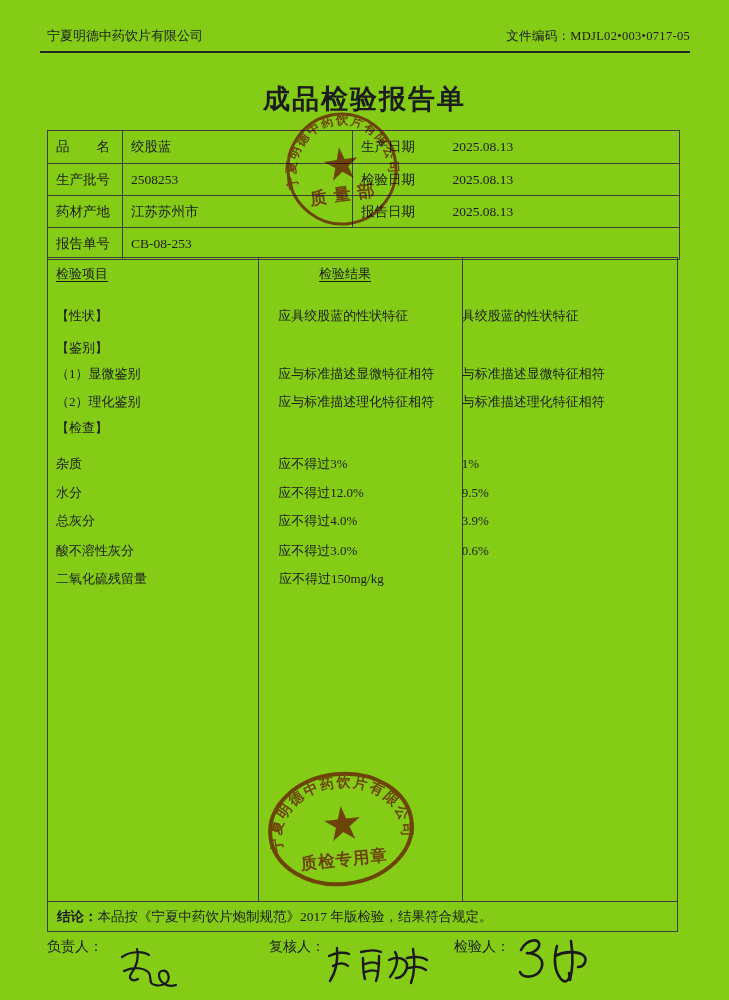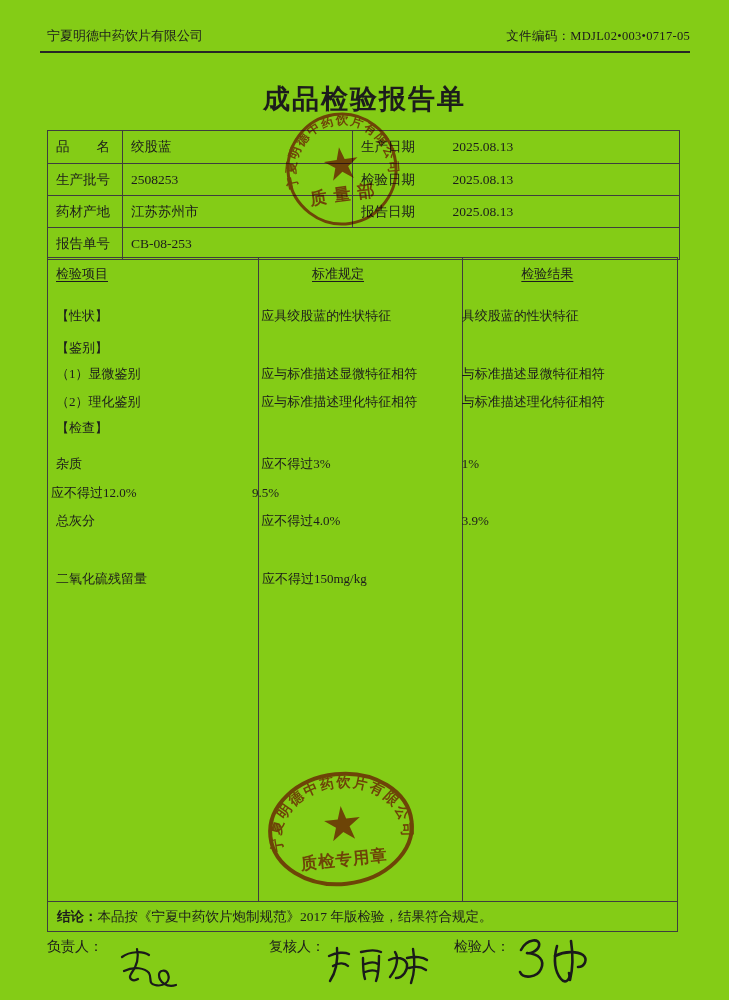--- a/index.html
+++ b/index.html
@@ -32,21 +32,21 @@
   .mt .vline{position:absolute;top:0;bottom:0;width:1px;background:#3e3e3e;}
   .mt .v1{left:210px;}.mt .v2{left:414px;}
   .mt-hdr{position:absolute;top:7px;left:0;width:100%;display:flex;}
   .mt-hdr span{text-decoration:underline;text-underline-offset:3px;}
   .mt-hdr .h1{width:211px;padding-left:8px;box-sizing:border-box;}
   .mt-hdr .h2{width:204px;text-align:center;box-sizing:border-box;}
   .mt-hdr .h3{width:216px;text-align:center;box-sizing:border-box;}
   .mt-hdr .h2 span,.mt-hdr .h3 span{position:relative;left:-22px;}
   .mt-row{position:absolute;left:0;width:100%;display:flex;height:28px;line-height:28px;}
   .mt-row .c1{width:211px;padding-left:8px;box-sizing:border-box;white-space:nowrap;}
-  .mt-row .c2{width:204px;padding-left:3px;box-sizing:border-box;white-space:nowrap;}
+  .mt-row .c2{width:204px;padding-left:20px;box-sizing:border-box;white-space:nowrap;}
   .mt-row .c3{width:216px;box-sizing:border-box;white-space:nowrap;}
   
   .concl{position:absolute;left:47px;top:901px;width:631px;height:31px;
          border:1px solid #3e3e3e;box-sizing:border-box;line-height:29px;
          font-size:13.5px;padding-left:9px;white-space:nowrap;}
   .concl .clabel{font-weight:bold;margin-top:22px;}
   
   .sig{position:absolute;left:47px;top:936px;width:631px;height:62px;font-size:14px;}
   .sig .lbl{position:absolute;top:2px;}
   .sig .l1{left:0;}.sig .l2{left:222px;}.sig .l3{left:407px;}
@@ -98,21 +98,20 @@
     <div class="cell br bt">报告单号</div>
     <div class="cell bt span2">CB-08-253</div>
   </div>
 
   <div class="mt">
     <div class="vline v1"></div>
     <div class="vline v2"></div>
 
     <div class="mt-hdr">
       <div class="h1"><span>检验项目</span></div>
-      <div class="h2"><span>标准规定</span></div>
       <div class="h3"><span>检验结果</span></div>
     </div>
 
     <div class="mt-row" style="top:44px">
       <div class="c1">【性状】</div>
       <div class="c2">应具绞股蓝的性状特征</div>
       <div class="c3">具绞股蓝的性状特征</div>
     </div>
     <div class="mt-row" style="top:76px">
       <div class="c1">【鉴别】</div>
@@ -133,27 +132,33 @@
       <div class="c1">【检查】</div>
       <div class="c2"></div>
       <div class="c3"></div>
     </div>
     <div class="mt-row" style="top:192px">
       <div class="c1">杂质</div>
       <div class="c2">应不得过3%</div>
       <div class="c3">1%</div>
     </div>
     <div class="mt-row" style="top:221px">
+      <div class="c1">水分</div>
       <div class="c2">应不得过12.0%</div>
       <div class="c3">9.5%</div>
     </div>
     <div class="mt-row" style="top:249px">
       <div class="c1">总灰分</div>
       <div class="c2">应不得过4.0%</div>
       <div class="c3">3.9%</div>
+    </div>
+    <div class="mt-row" style="top:279px">
+      <div class="c1">酸不溶性灰分</div>
+      <div class="c2">应不得过3.0%</div>
+      <div class="c3">0.6%</div>
     </div>
     <div class="mt-row" style="top:307px">
       <div class="c1">二氧化硫残留量</div>
       <div class="c2">应不得过150mg/kg</div>
     </div>
   </div>
 
   <div class="concl">
     <span class="clabel">结论：</span><span>本品按《宁夏中药饮片炮制规范》2017 年版检验，结果符合规定。</span>
   </div>

